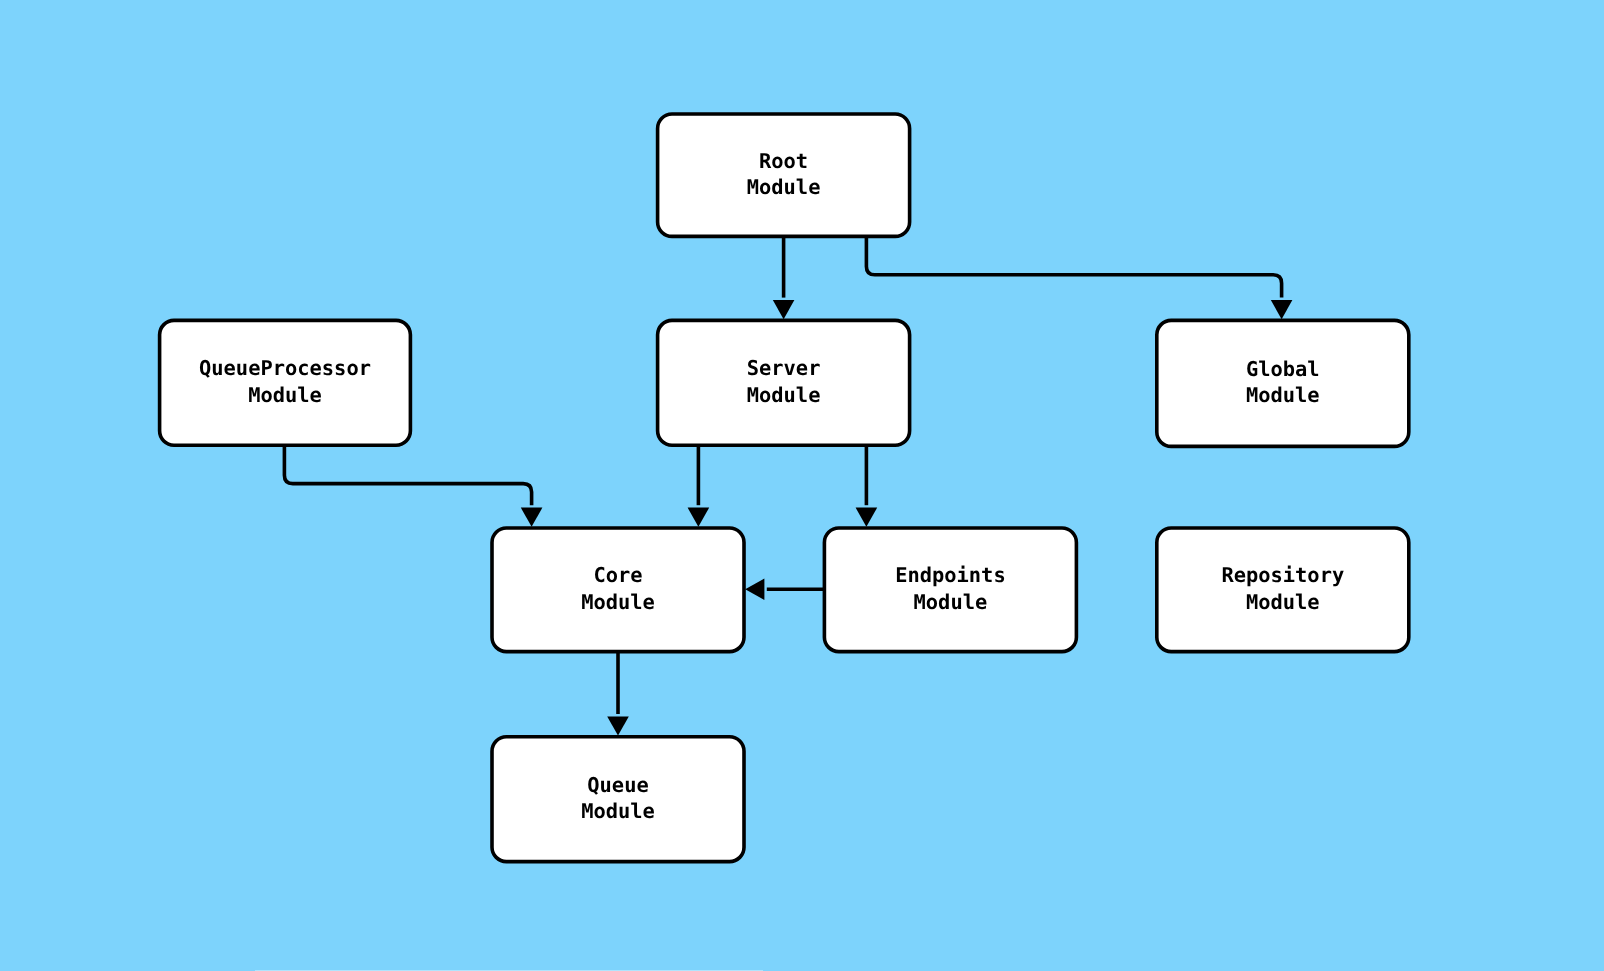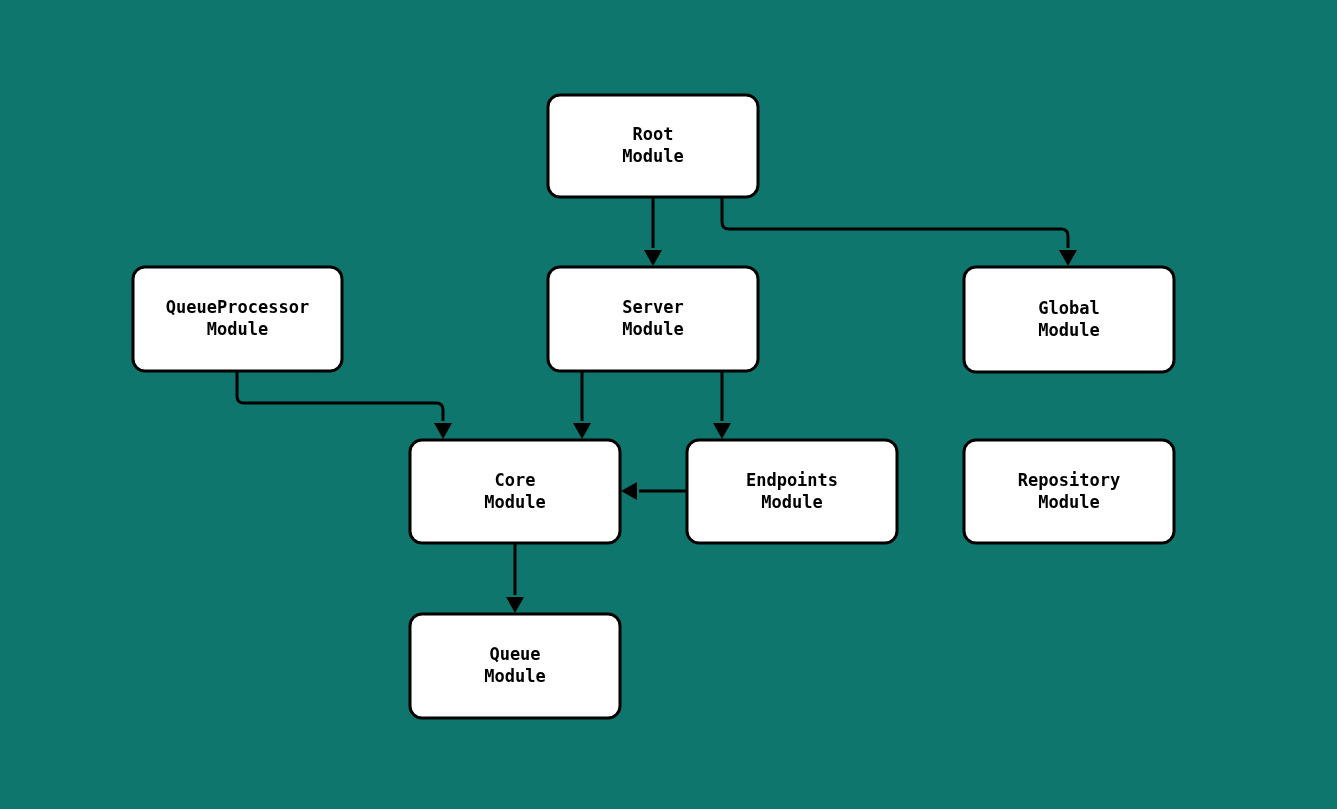--- a/index.html
+++ b/index.html
@@ -11,21 +11,21 @@
   body {
     width: 1337px;
     height: 809px;
     overflow: hidden;
     font-family: "DejaVu Sans Mono", "Liberation Mono", monospace;
   }
   #diagram-root {
     position: relative;
     width: 1337px;
     height: 809px;
-    background: #0f766e;
+    background: #7dd3fc;
   }
   svg#diagram-canvas {
     position: absolute;
     top: 0;
     left: 0;
     width: 1337px;
     height: 809px;
     display: block;
   }
   .node-box {

